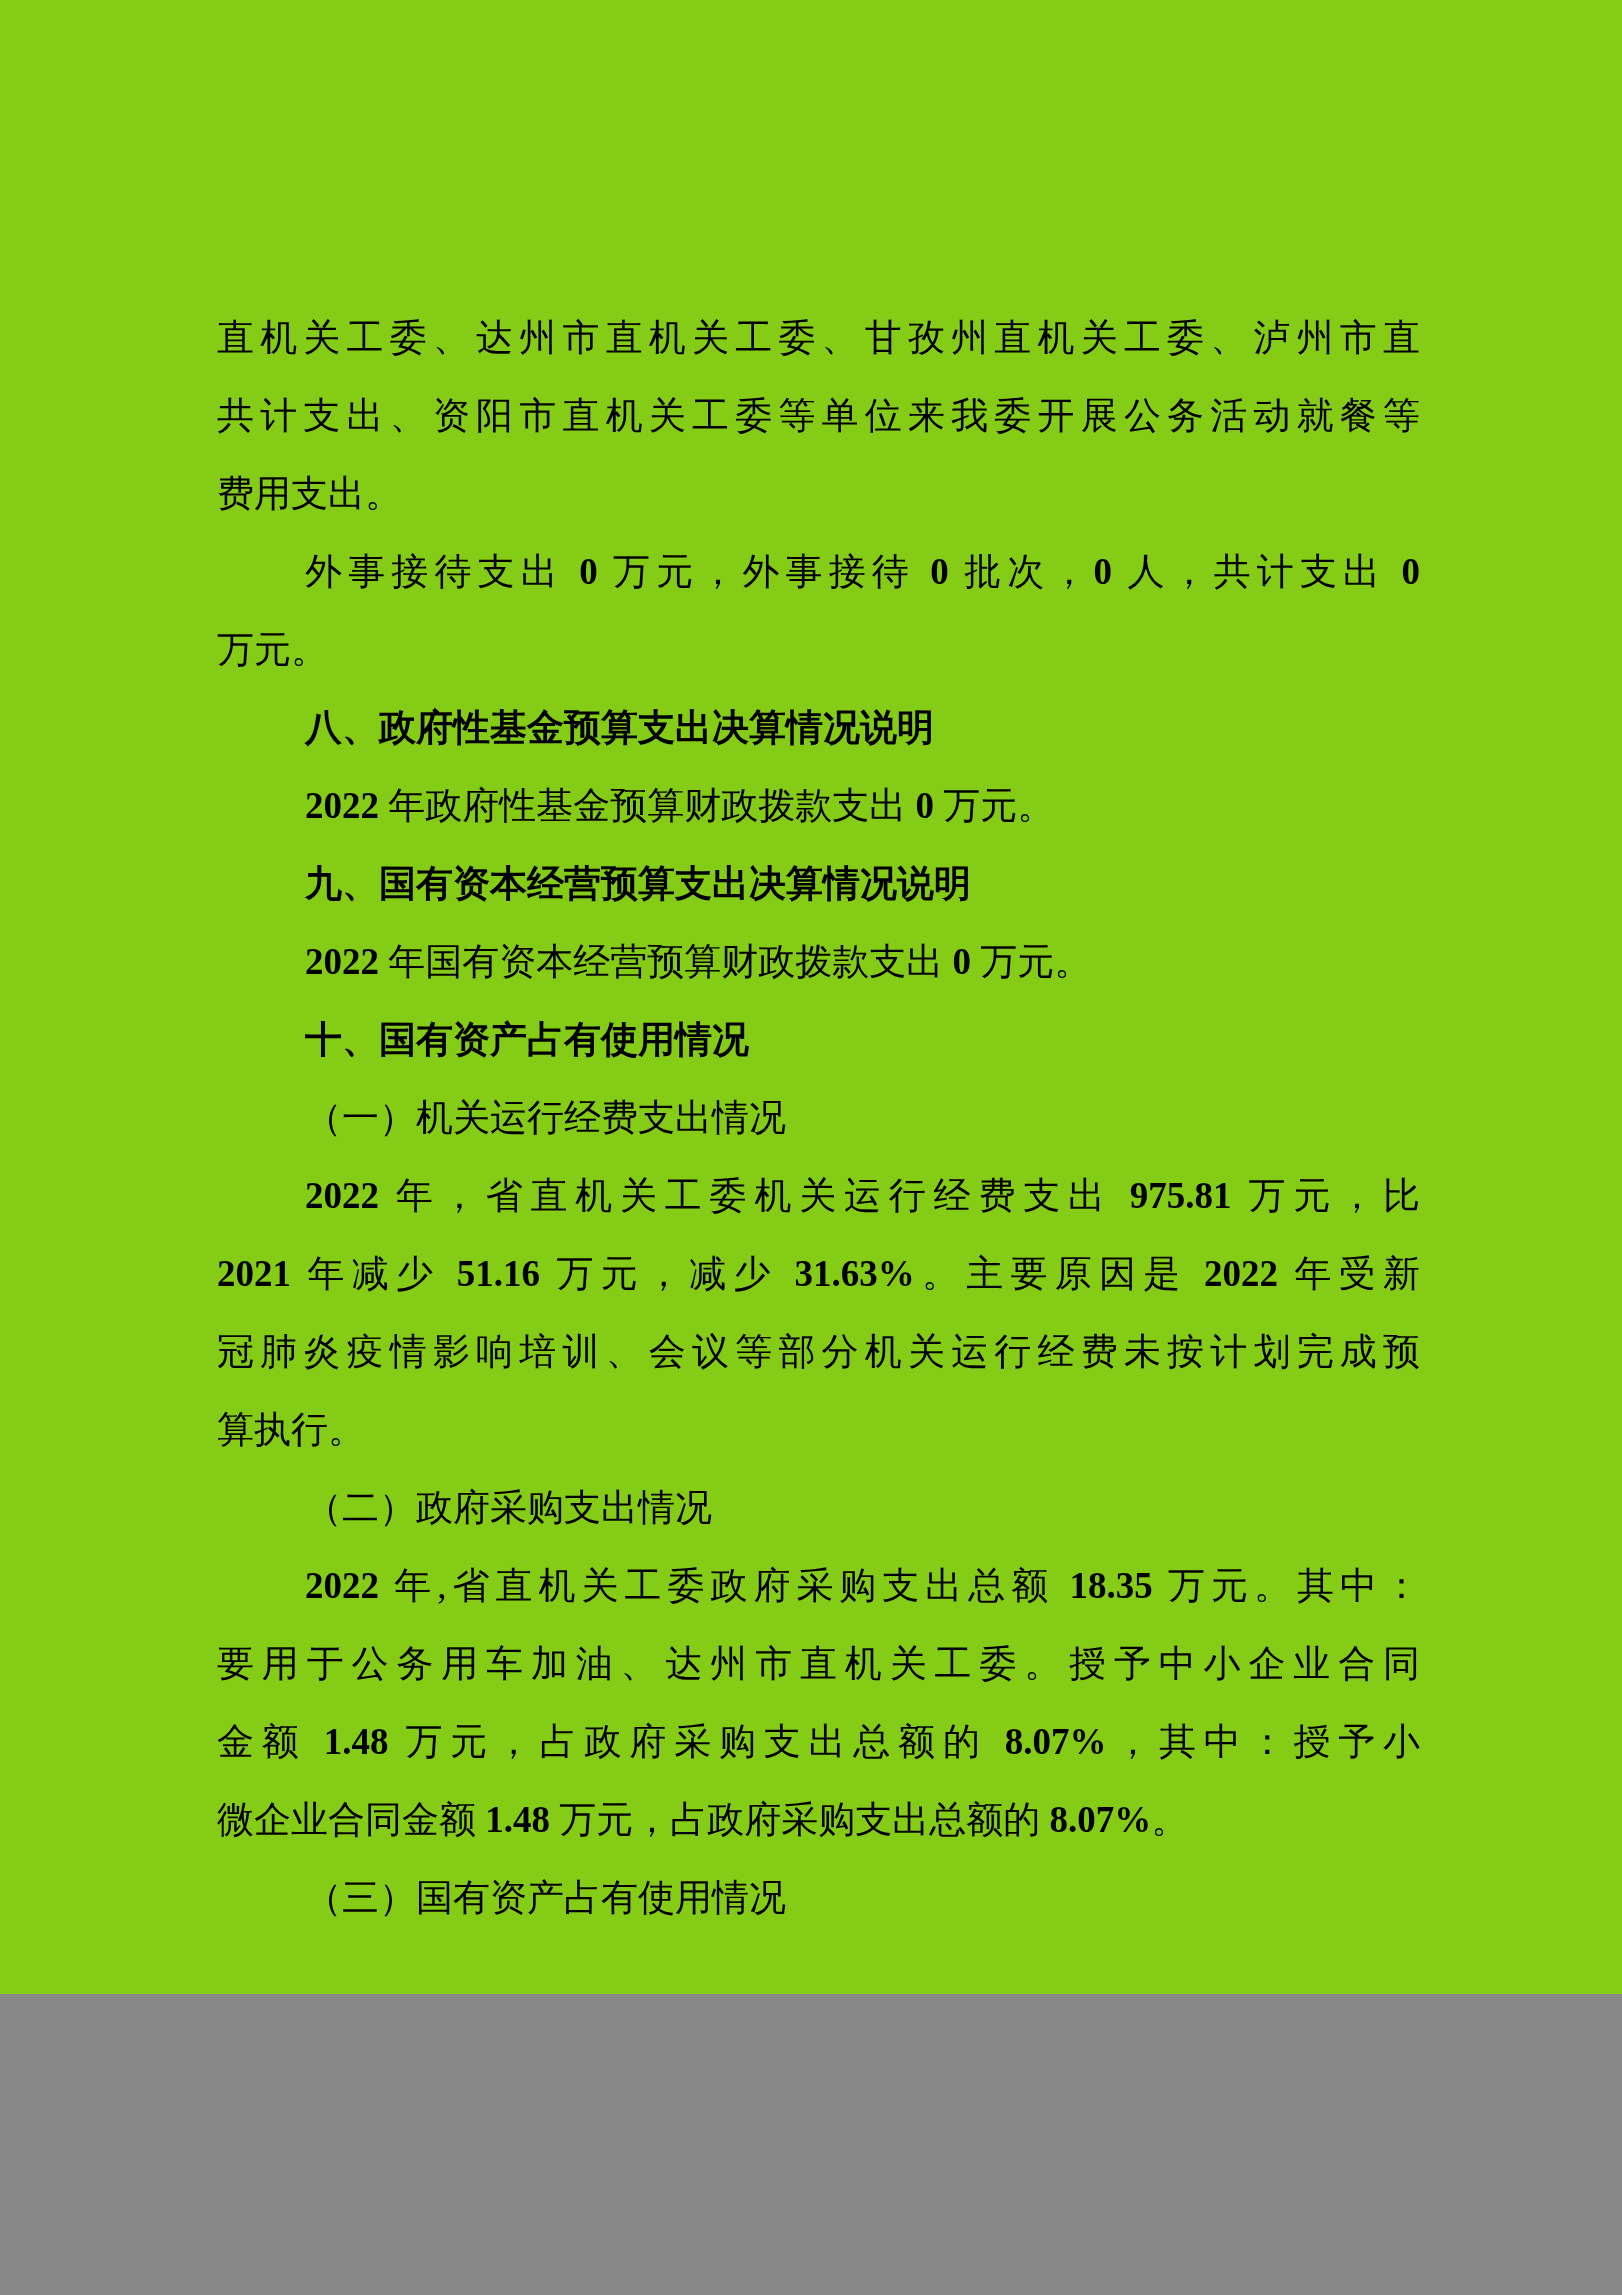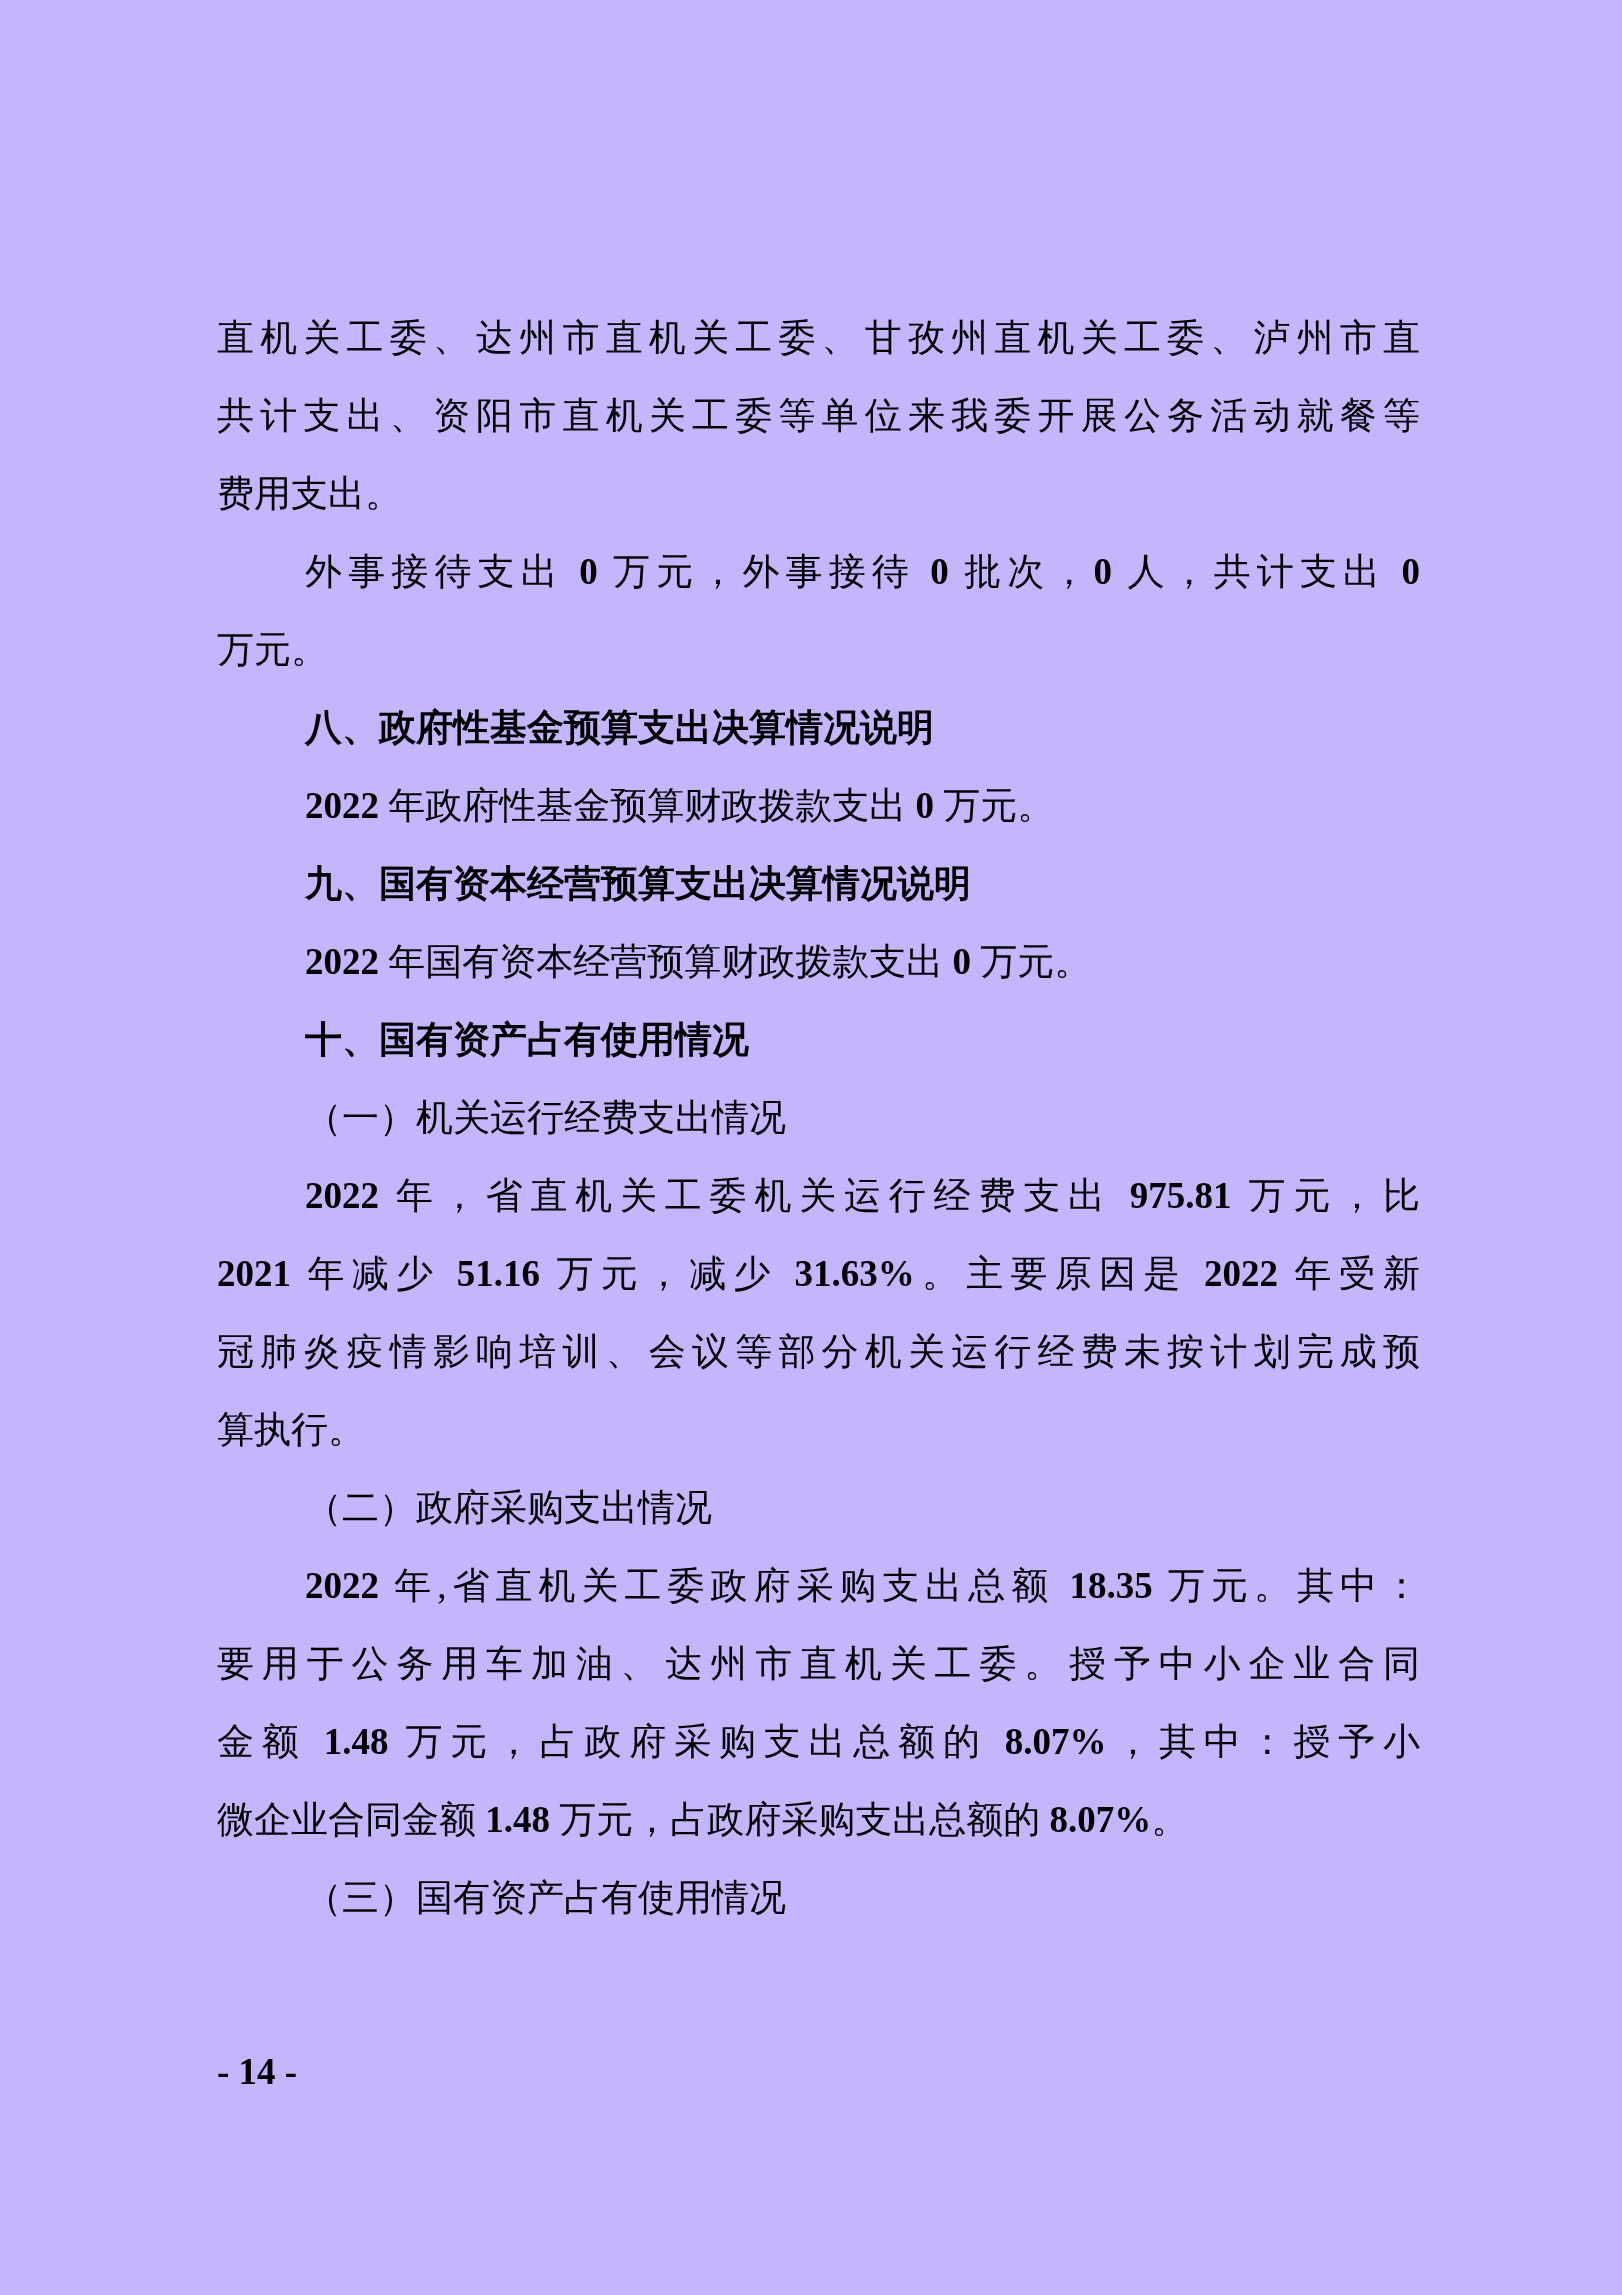--- a/index.html
+++ b/index.html
@@ -1,20 +1,20 @@
 <!DOCTYPE html>
 <html style="font-size:13px"><head>
 <meta charset="utf-8">
 <style>
   html, body { margin: 0; padding: 0; background: #888; }
   .page {
     position: relative;
     width: 1623px;
-    height: 2295px;
-    background: #c4b5fd;
+    height: 1994px;
+    background: #84cc16;
     overflow: hidden;
     font-family: "Liberation Serif", "DejaVu Serif", serif;
     color: #000000;
   }
   .textblock {
     position: absolute;
     left: 217px;
     top: 299px;
     width: 1203px;
   }

